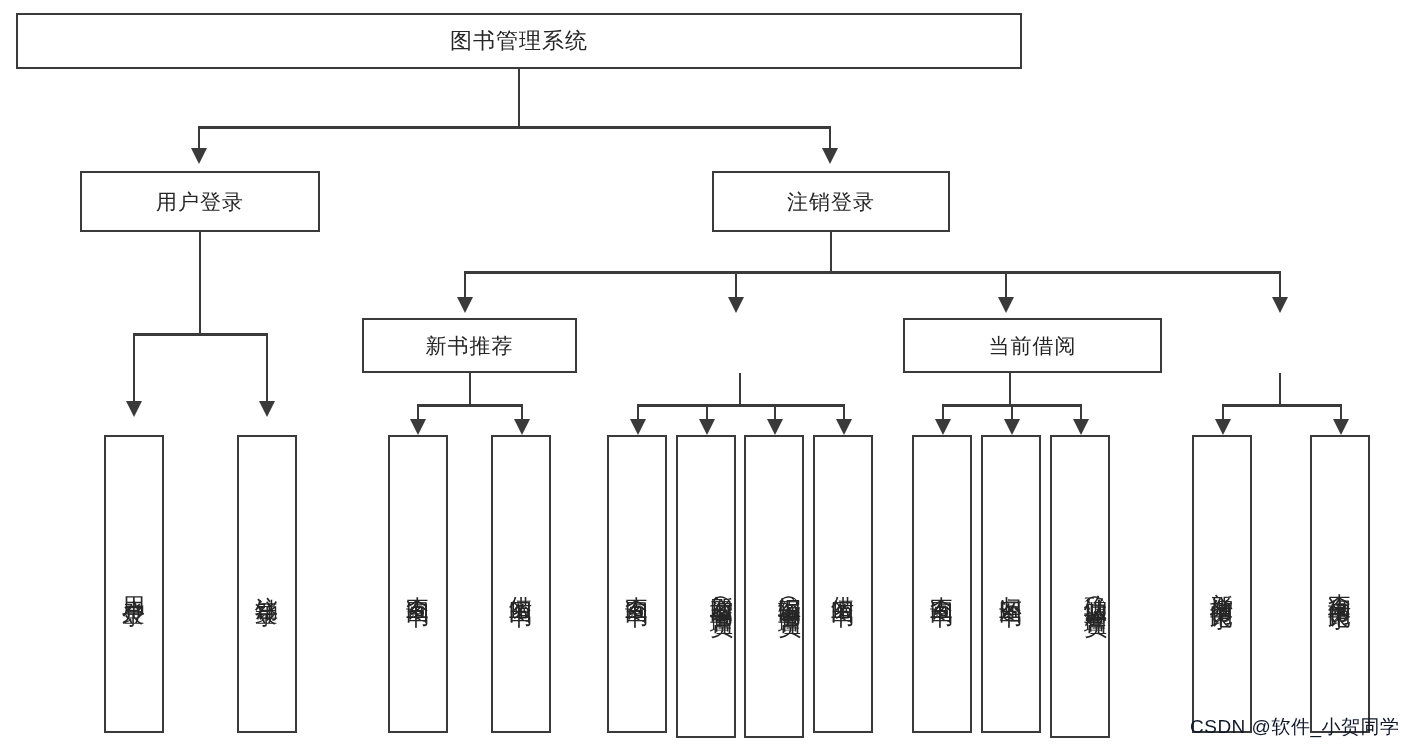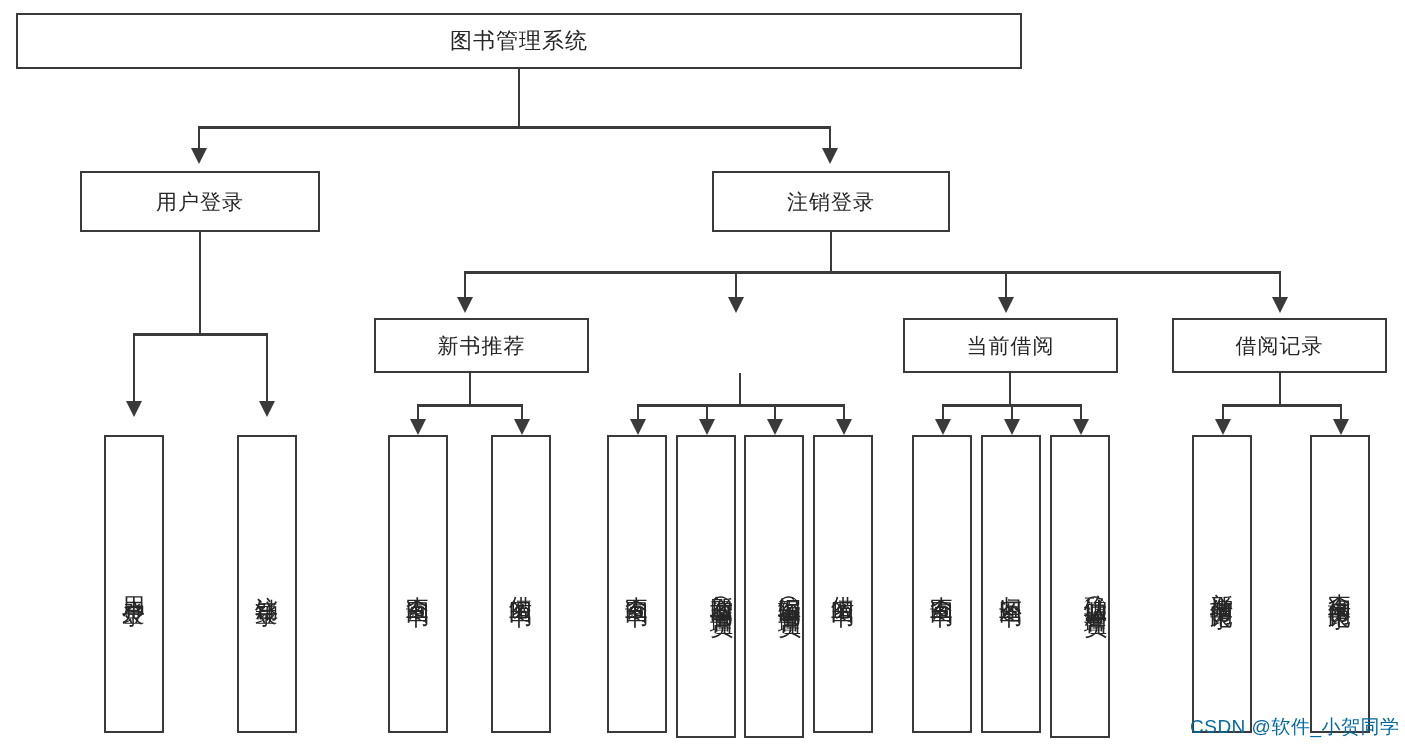--- a/index.html
+++ b/index.html
@@ -66,21 +66,21 @@
     width: 0;
     height: 0;
     border-left: 8px solid transparent;
     border-right: 8px solid transparent;
     border-top: 16px solid #3a3a3a;
   }
   
   .watermark {
     position: absolute;
     font-size: 19px;
-    color: #0369a1;
+    color: #0f172a;
     letter-spacing: 0.5px;
     white-space: nowrap;
     user-select: none;
   }
 </style>
 </head>
 <body>
 
 <div id="canvas">
 
@@ -109,23 +109,22 @@
   <div class="hline" style="left:464px; top:271px; width:817px; height:3px;"></div>
   <div class="vline" style="left:464px; top:271px; height:28px;"></div>
   <div class="arrow" style="left:457px; top:297px;"></div>
   <div class="vline" style="left:735px; top:271px; height:28px;"></div>
   <div class="arrow" style="left:728px; top:297px;"></div>
   <div class="vline" style="left:1005px; top:271px; height:28px;"></div>
   <div class="arrow" style="left:998px; top:297px;"></div>
   <div class="vline" style="left:1279px; top:271px; height:28px;"></div>
   <div class="arrow" style="left:1272px; top:297px;"></div>
 
-  <div class="node horiz" style="left:362px; top:318px; width:215px; height:55px;margin-left:12px;">新书推荐</div>
-  <div class="node horiz" style="left:903px; top:318px; width:215px; height:55px;">当前借阅</div>
-  <div class="node horiz" style="left:1172px; top:318px; width:215px; height:55px;">借阅记录</div>
+  <div class="node horiz" style="left:362px; top:318px; width:215px; height:55px;">新书推荐</div>
+  <div class="node horiz" style="left:903px; top:318px; width:259px; height:55px;">当前借阅</div>
 
   <div class="vline" style="left:469px; top:373px; height:32px;"></div>
   <div class="hline" style="left:417px; top:404px; width:105px; height:3px;"></div>
   <div class="vline" style="left:417px; top:404px; height:18px;"></div>
   <div class="arrow" style="left:410px; top:419px;"></div>
   <div class="vline" style="left:521px; top:404px; height:18px;"></div>
   <div class="arrow" style="left:514px; top:419px;"></div>
 
   <div class="vline" style="left:739px; top:373px; height:32px;"></div>
   <div class="hline" style="left:637px; top:404px; width:207px; height:3px;"></div>

